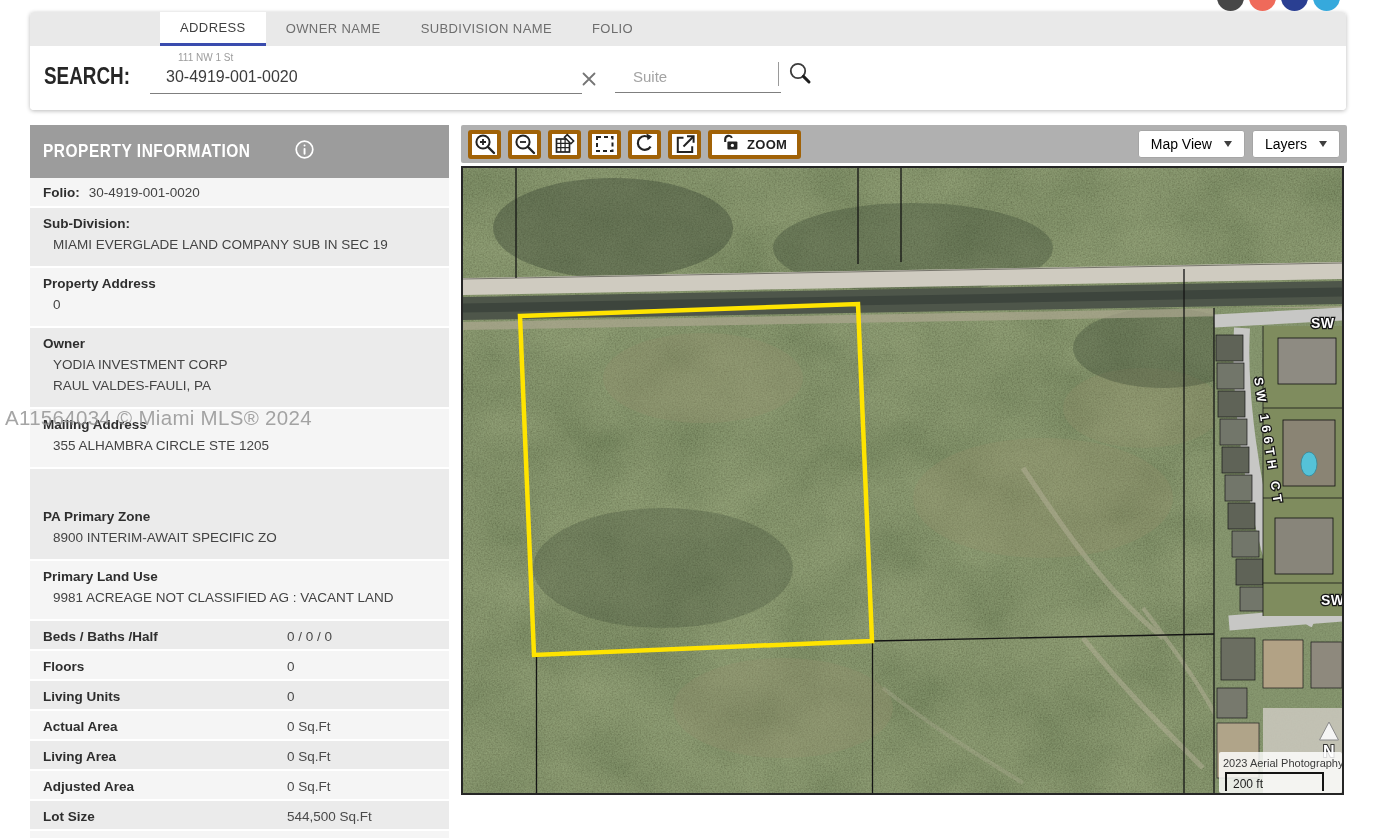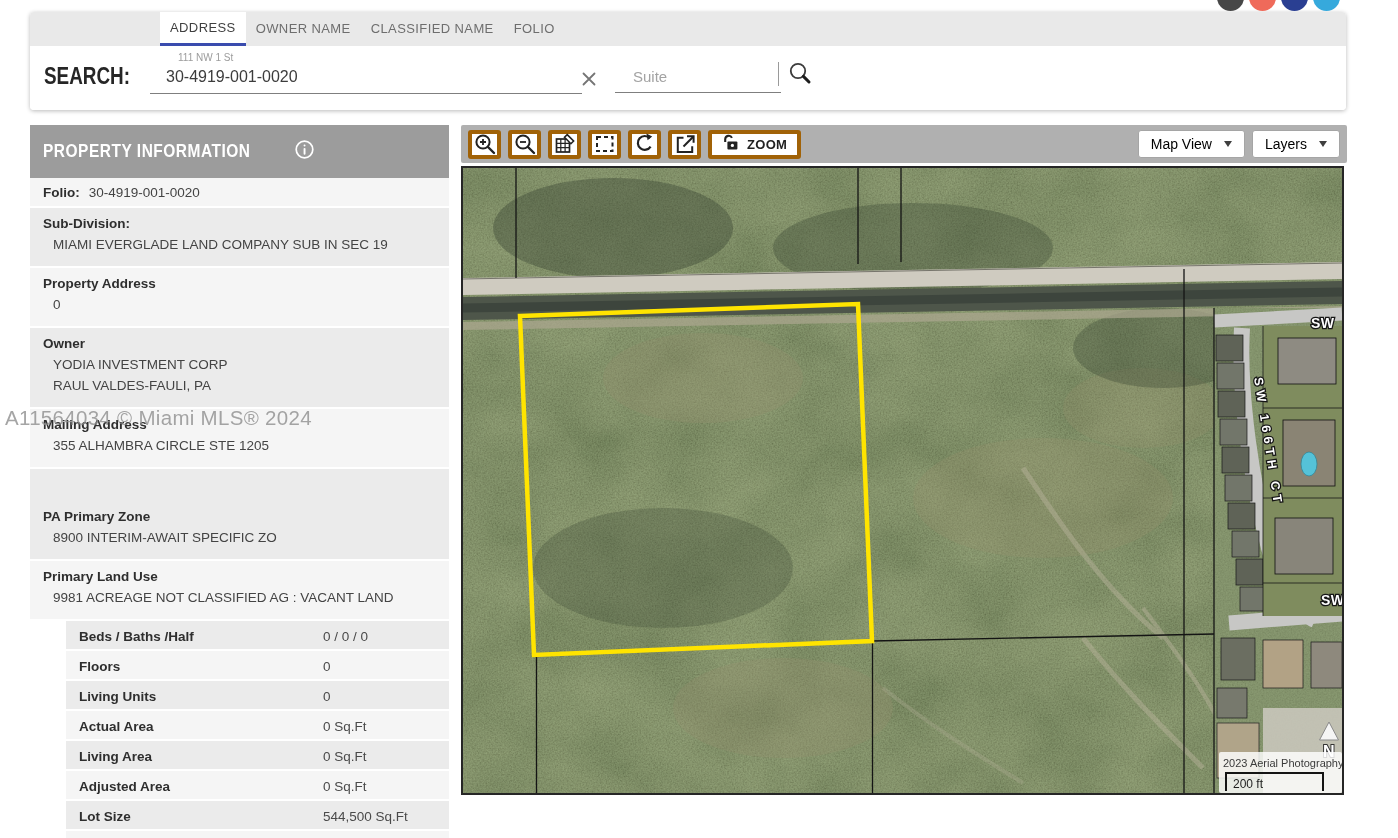--- a/index.html
+++ b/index.html
@@ -7,21 +7,21 @@
         font-family:"Liberation Sans",sans-serif;color:#333;}
 
   
   .social{position:absolute;top:-16px;right:58px;display:flex;gap:5px;z-index:9;}
   .social .dot{width:27px;height:27px;border-radius:50%;}
 
   
   .top-card{position:absolute;left:30px;top:12px;width:1316px;border-radius:4px;
             box-shadow:0 1px 4px rgba(0,0,0,.28);background:#fff;z-index:5;}
   .tabbar{height:34px;background:#e9e9e9;border-radius:4px 4px 0 0;display:flex;padding-left:130px;}
-  .tab{padding:0 10px;line-height:34px;font-size:13px;color:#6e6e6e;letter-spacing:.4px;cursor:pointer;box-sizing:border-box;}
+  .tab{padding:0 20px;line-height:34px;font-size:13px;color:#6e6e6e;letter-spacing:.4px;cursor:pointer;box-sizing:border-box;}
   .tab.active{background:#fff;color:#3f3f3f;border-bottom:3px solid #3a4cae;line-height:32px;}
   .searchbar{position:relative;height:64px;background:#fff;border-radius:0 0 4px 4px;}
   .search-label{position:absolute;left:14px;top:17px;font-size:23px;font-weight:800;color:#262626;
                 transform:scaleX(.82);transform-origin:left center;letter-spacing:0;}
   .addr-group{position:absolute;left:120px;top:6px;width:432px;}
   .hint{font-size:10px;color:#9c9c9c;padding-left:28px;height:13px;}
   .uline{border:none;border-bottom:1px solid #7f7f7f;width:100%;box-sizing:border-box;
          padding:3px 0 7px 16px;font-size:16px;color:#3c3c3c;background:transparent;outline:none;
          font-family:"Liberation Sans",sans-serif;}
   .suite-group{position:absolute;left:585px;top:19px;width:166px;}
@@ -38,21 +38,21 @@
                transform:scaleX(.86);transform-origin:left center;white-space:nowrap;}
   .prow{border-bottom:2px solid #fff;font-size:13.5px;color:#333;box-sizing:border-box;}
   .rows > .prow:nth-child(odd){background:#f5f5f5;}
   .rows > .prow:nth-child(even){background:#ebebeb;}
   .prow-inline{padding:7px 12px 7px 13px;height:30px;}
   .prow-inline .plabel{font-weight:bold;color:#2e2e2e;}
   .prow-inline .pvalue{margin-left:9px;color:#444;}
   .prow-block{padding:8px 12px 9px 13px;}
   .prow-block .plabel{font-weight:bold;color:#2e2e2e;margin-bottom:5px;}
   .prow-block .pline{margin:3px 0 3px 10px;line-height:18px;color:#444;}
-  .prow-twocol{padding:8px 8px 8px 13px;display:flex;height:30px;margin-left:36px;}
+  .prow-twocol{padding:8px 8px 8px 13px;display:flex;height:30px;}
   .prow-twocol .plabel{font-weight:bold;color:#2e2e2e;flex:0 0 244px;}
   .prow-twocol .pvalue{color:#4a4a4a;}
 
   .watermark{position:absolute;left:5px;top:406px;z-index:6;pointer-events:none;
              font-size:20.5px;color:#8f8f8f;opacity:.8;letter-spacing:.3px;white-space:nowrap;}
 
   
   .map-area{position:absolute;left:461px;top:125px;width:886px;height:670px;}
   .map-toolbar{height:38px;background:#b0b0b0;border-radius:2px;display:flex;align-items:center;
                gap:7px;padding:0 7px;box-sizing:border-box;}
@@ -79,21 +79,21 @@
       <span class="dot" style="background: rgb(71, 71, 71);"></span>
       <span class="dot" style="background: rgb(239, 106, 90);"></span>
       <span class="dot" style="background: rgb(42, 63, 146);"></span>
       <span class="dot" style="background: rgb(54, 169, 220);"></span>
     </div>
 
   <div class="top-card">
     <div class="tabbar">
         <div class="tab active">ADDRESS</div>
         <div class="tab">OWNER NAME</div>
-        <div class="tab">CLASSIFIED NAME</div>
+        <div class="tab">SUBDIVISION NAME</div>
         <div class="tab">FOLIO</div>
       </div>
     <div class="searchbar">
       <div class="search-label">SEARCH:</div>
       <div class="addr-group">
         <div class="hint">111 NW 1 St</div>
         <input class="uline" type="text" value="30-4919-001-0020" style="">
       </div>
       <span class="clear-x">
         <svg width="22" height="22" viewBox="0 0 22 22">

